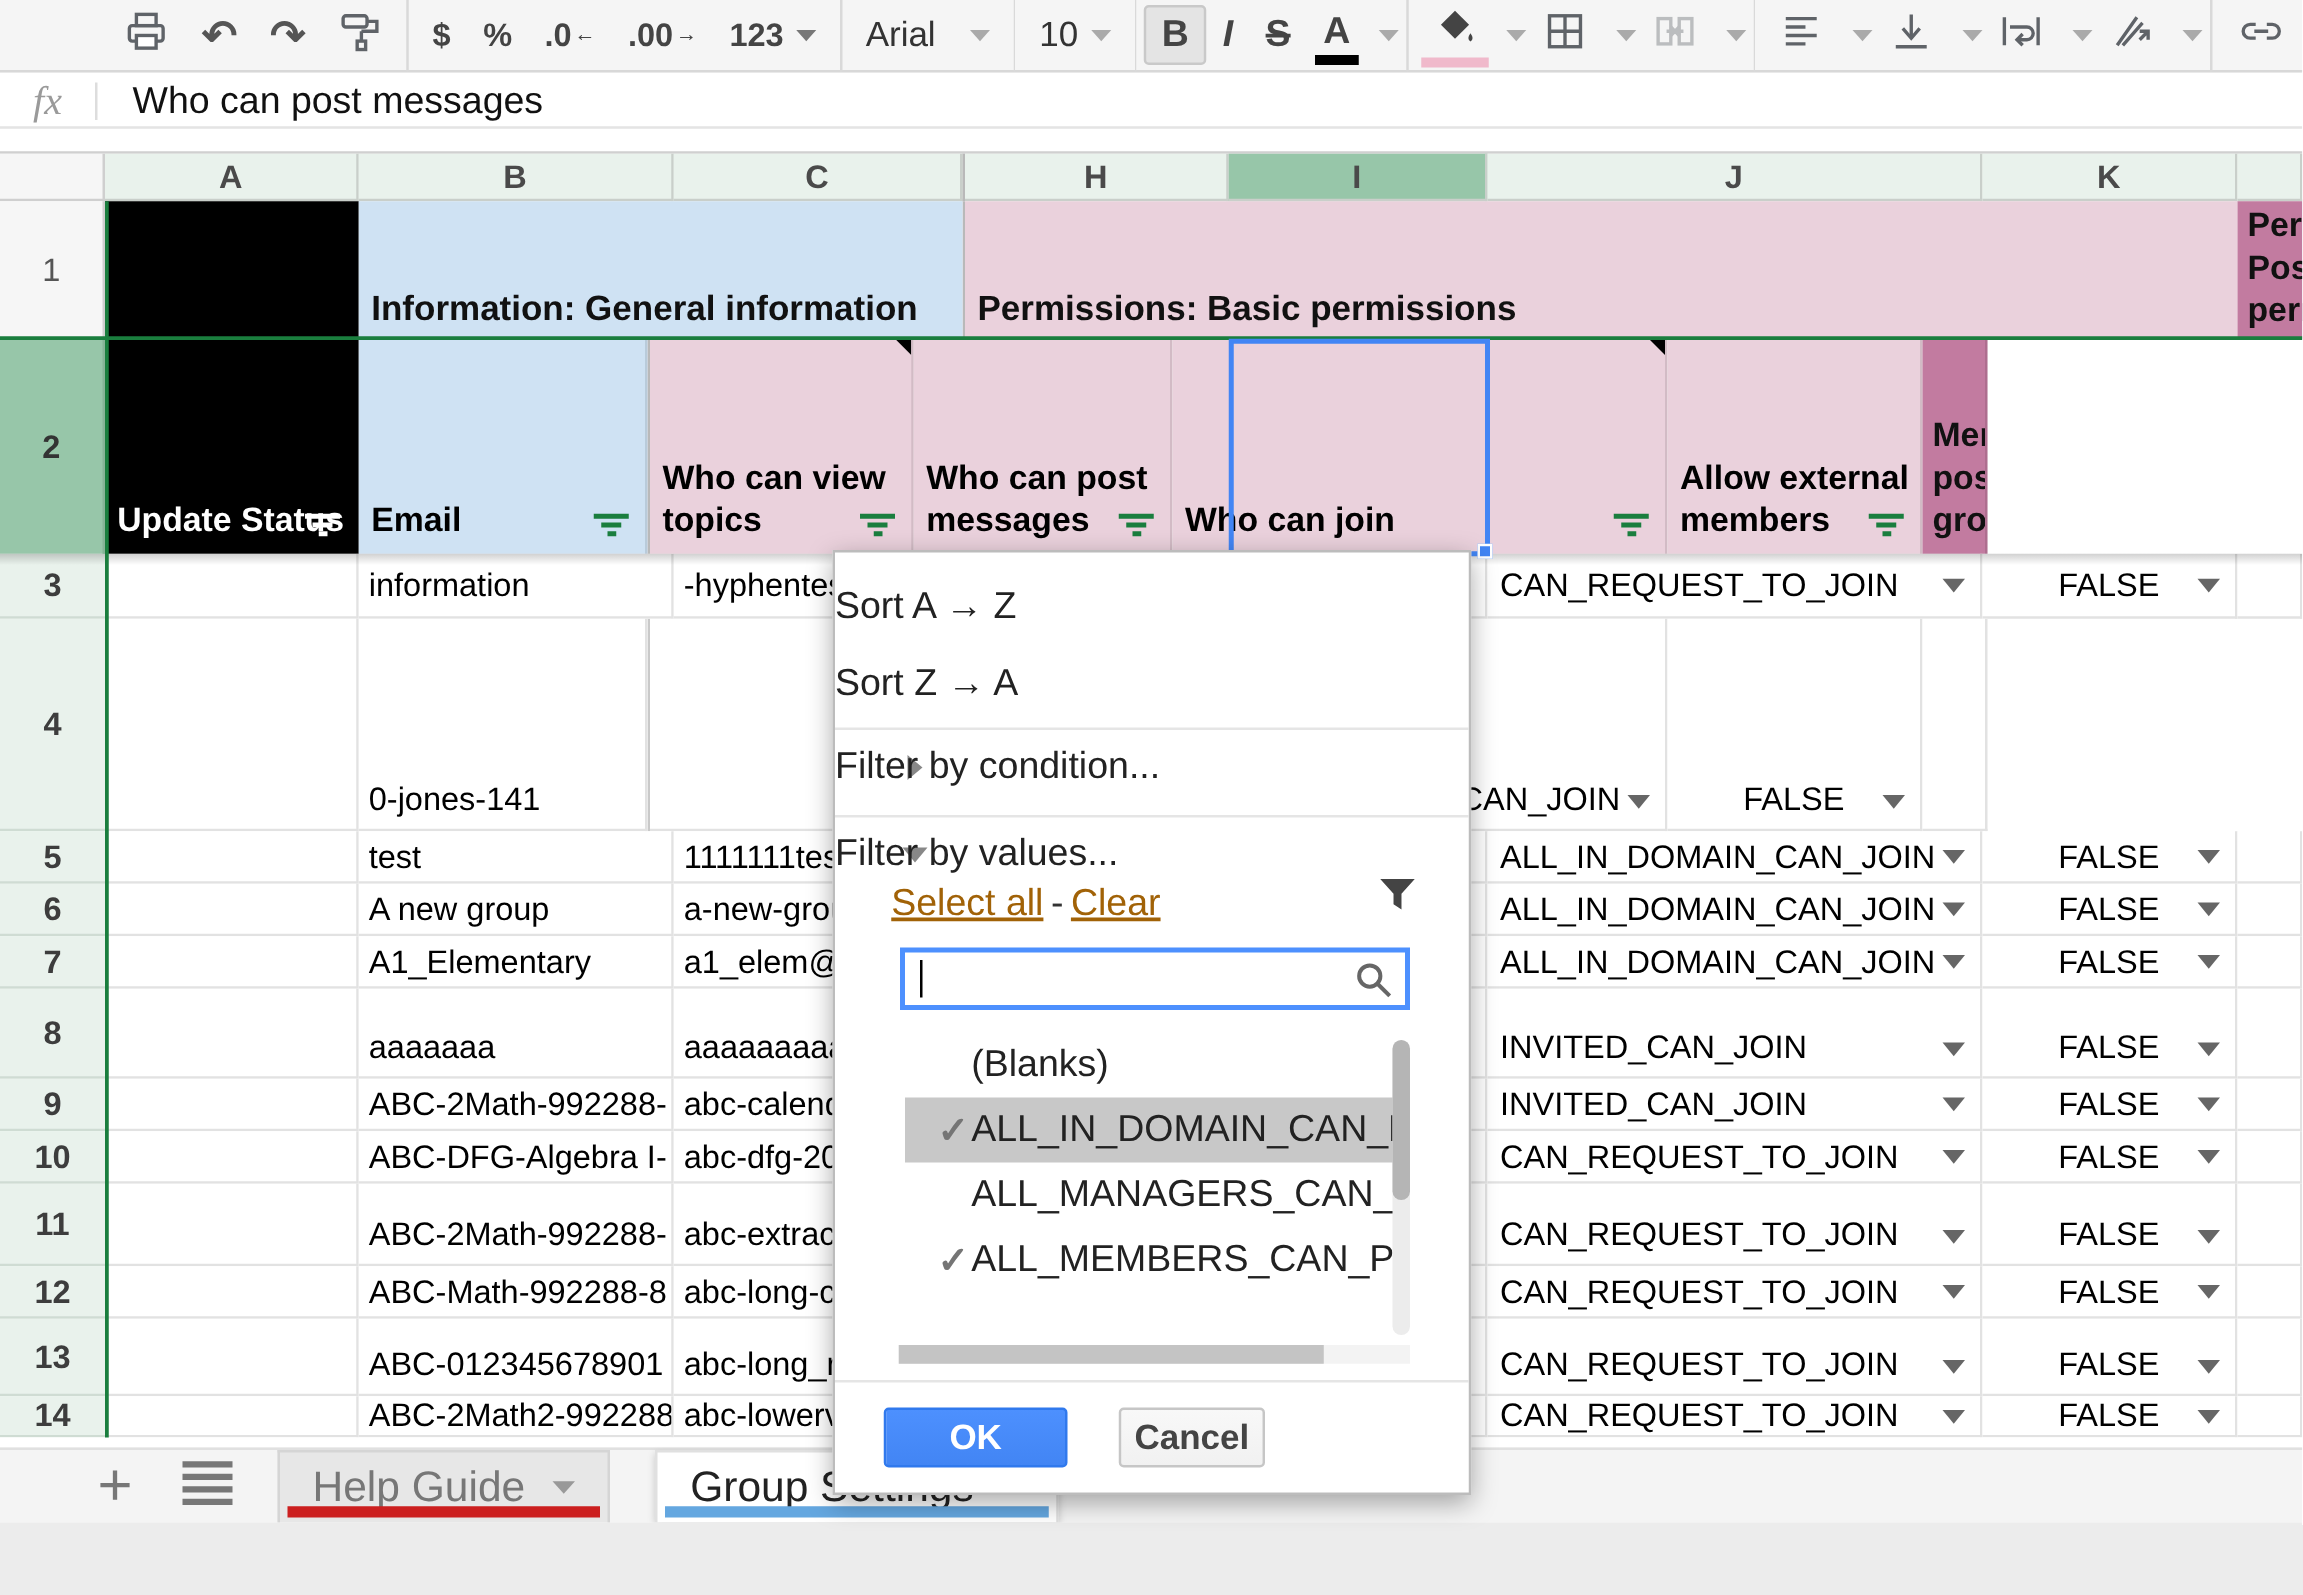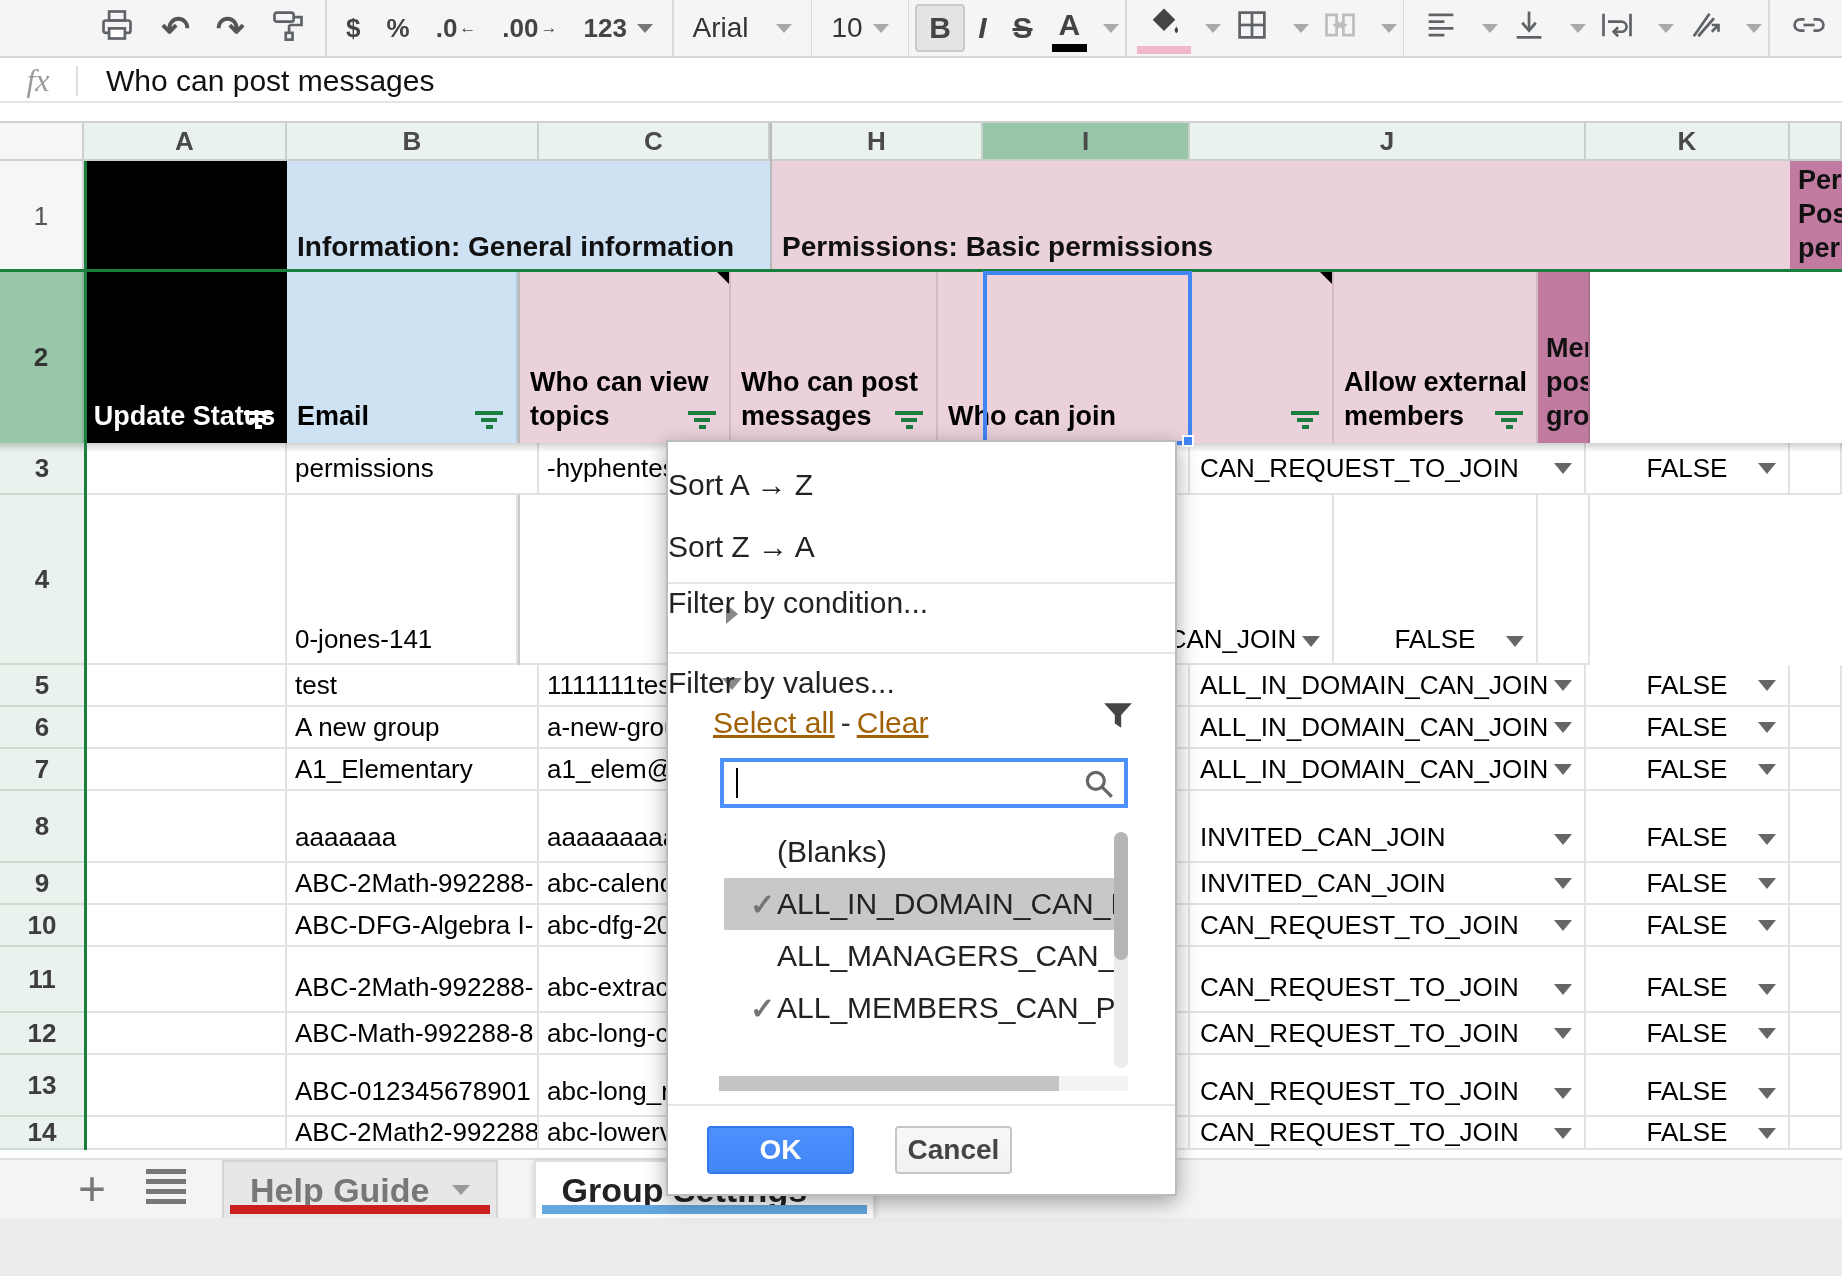--- a/index.html
+++ b/index.html
@@ -119,39 +119,39 @@
 
   
   .belowgrid { position:absolute; left:0; top:1150px; width:1842px; height:8px; background:#fff; }
   .tabbar { position:absolute; left:0; top:1158px; width:1842px; height:60px; background:#f4f4f4;
             border-top:2px solid #e0e0e0; display:flex; align-items:center; }
   .bottom-strip { position:absolute; left:0; top:1218px; width:1842px; height:58px; background:#ececec; }
   .addsheet { margin-left:78px; font-size:48px; color:#777; font-weight:normal; line-height:40px; }
   .sheetlist { margin-left:40px; width:40px; }
   .sheetlist i { display:block; height:5px; background:#777; margin-bottom:5px; }
   .sheet-tab { position:relative; height:58px; margin-left:36px; padding:0 26px; display:flex;
-               align-items:center; background:#e7e7e7; border:2px solid #d5d5d5; border-bottom:none;font-weight:bold; }
+               align-items:center; background:#e7e7e7; border:2px solid #d5d5d5; border-bottom:none; }
   .sheet-tab:first-of-type { margin-left:48px; }
   .tab-label { font-size:34px; color:#777; }
   .tab-arrow { width:0; height:0; border-left:9px solid transparent; border-right:9px solid transparent;
                border-top:10px solid #999; margin-left:22px; }
   .tab-underline { position:absolute; left:6px; right:6px; bottom:4px; height:9px; background:#cc1f1f; }
   .sheet-tab.active { background:#fff; border-color:#e0e0e0; box-shadow:0 2px 6px rgba(0,0,0,0.18); }
   .sheet-tab.active .tab-label { color:#222; }
   .sheet-tab.active .tab-underline { background:#64a7e0; }
 
   
   .popup { position:absolute; left:666px; top:440px; width:511px; height:756px; background:#fff;
            border:2px solid #bcbcbc; box-shadow:0 6px 20px rgba(0,0,0,0.35); z-index:10; }
   .popup .pitem { position:absolute; left:0; width:100%; font-size:30px; color:#222; }
   .pi-sortaz { top:26px; left:39px; }
   .pi-sortza { top:88px; left:39px; }
   .pdiv { position:absolute; left:0; width:100%; height:2px; background:#e5e5e5; }
   .pd1 { top:140px; } .pd2 { top:210px; } .pd3 { top:662px; }
-  .pi-cond { top:144px; left:84px; }
+  .pi-cond { top:154px; left:84px; }
   .pi-vals { top:224px; left:84px; }
   .expander { position:absolute; width:0; height:0; }
   .exp-right { left:58px; top:162px; border-top:10px solid transparent; border-bottom:10px solid transparent;
                border-left:12px solid #888; }
   .exp-down { left:54px; top:236px; border-left:10px solid transparent; border-right:10px solid transparent;
               border-top:12px solid #888; }
   .pi-links { position:absolute; top:264px; left:45px; font-size:30px; }
   .pi-links a { color:#a16207; text-decoration:underline; }
   .pi-links .dash { color:#333; text-decoration:none; margin:0 6px; }
   .funnel-icon { position:absolute; right:40px; top:258px; }
@@ -426,21 +426,21 @@
     <div class="h2cell mauve w-l">
       <span class="l-inner" style="bottom:10px;">Members can post as the group</span>
     </div>
   </div>
 
   <div id="data-rows">
     <div class="drow" style="height: 52px;">
         <div class="c rh w-rh">3</div>
         <div class="c w-a"></div>
         <div class="c w-b">
-          <span class="cellspan">permissions</span>
+          <span class="cellspan">information</span>
         </div>
         <div class="c w-c">
           <span class="cellspan">-hyphentest</span>
         </div>
         <div class="hdivcell"></div>
         <div class="c w-h"></div>
         <div class="c w-i"></div>
         <div class="c w-j cj">
           <span class="cellspan">CAN_REQUEST_TO_JOIN</span>
           <span class="dd"></span>

